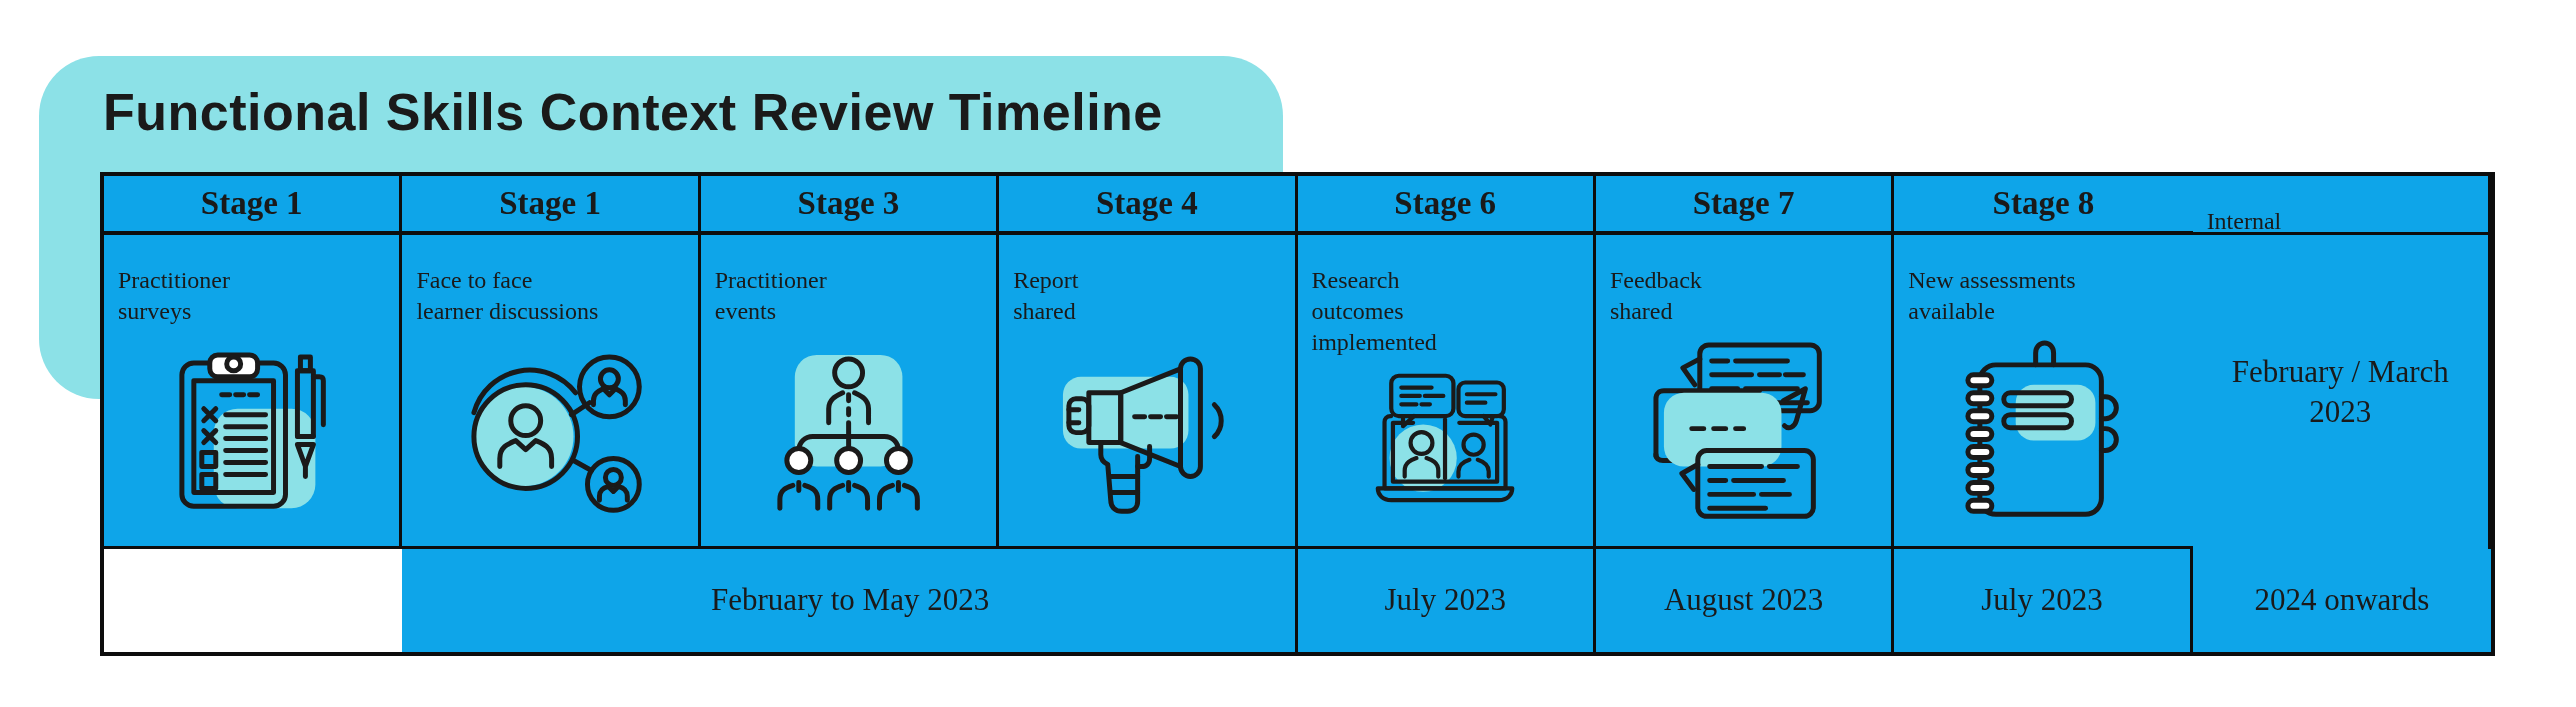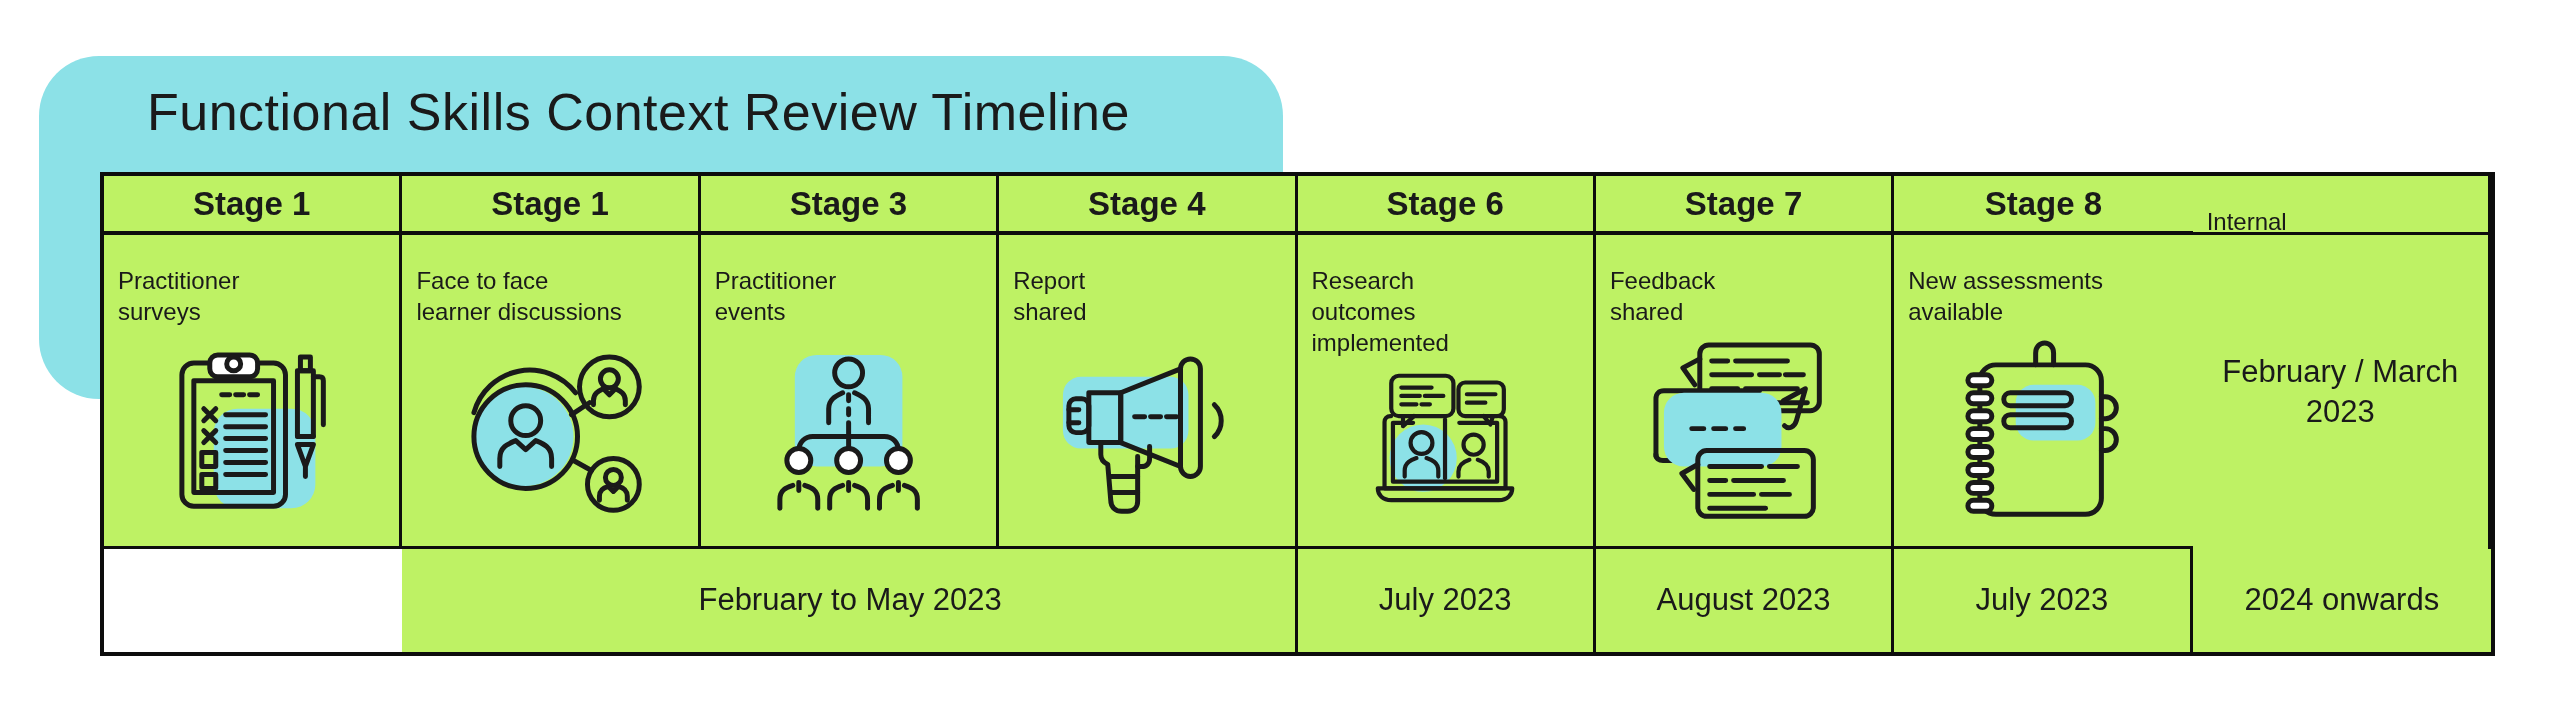--- a/index.html
+++ b/index.html
@@ -6,28 +6,28 @@
   body{
     width:2576px;height:708px;position:relative;background:#ffffff;
     font-family:"Liberation Sans", sans-serif;color:#1a1a1a;overflow:hidden;
   }
   .deco{
     position:absolute;left:39px;top:56px;width:1244px;height:343px;
     border-radius:60px;z-index:0;
   }
   .page-title{
     position:absolute;left:103px;top:82px;z-index:2;
-    font-size:52px;font-weight:normal;letter-spacing:0.5px;white-space:nowrap;margin-left:44px;
+    font-size:52px;font-weight:bold;letter-spacing:0.5px;white-space:nowrap;
   }
   .timeline-table{
     position:absolute;left:100px;top:172px;width:2395px;height:484px;
     background:#ffffff;border:4.3px solid #0d0d0d;box-sizing:border-box;z-index:1;
     display:grid;grid-template-columns:repeat(8,1fr);grid-template-rows:59px 1fr 103px;
   }
-  .cell{border-right:3.3px solid #0d0d0d;box-sizing:border-box;background:#bef264;min-width:0;}
+  .cell{border-right:3.3px solid #0d0d0d;box-sizing:border-box;background:#0ea5e9;min-width:0;font-family:Liberation Serif, serif;}
   .cell.last{border-right:none;}
   .hcell{
     border-bottom:4.3px solid #0d0d0d;display:flex;align-items:center;justify-content:center;
     font-size:33px;font-weight:bold;
   }
   .bcell{
     border-bottom:3.8px solid #0d0d0d;display:flex;flex-direction:column;min-height:0;
   }
   .desc{
     padding:30px 11px 0 14px;font-size:24px;line-height:1.3;white-space:pre-line;

